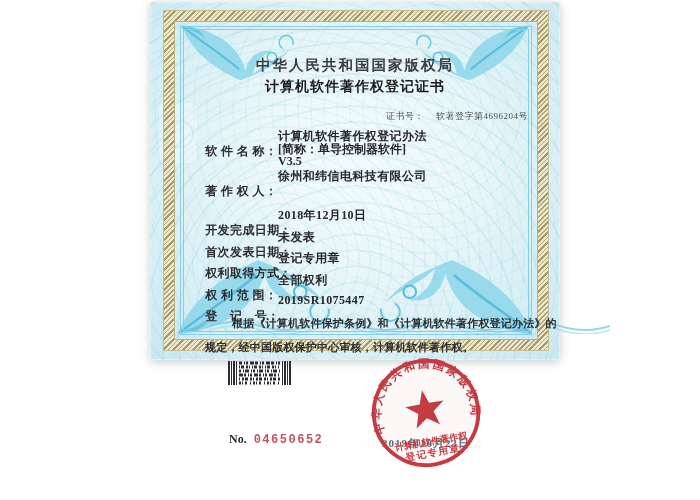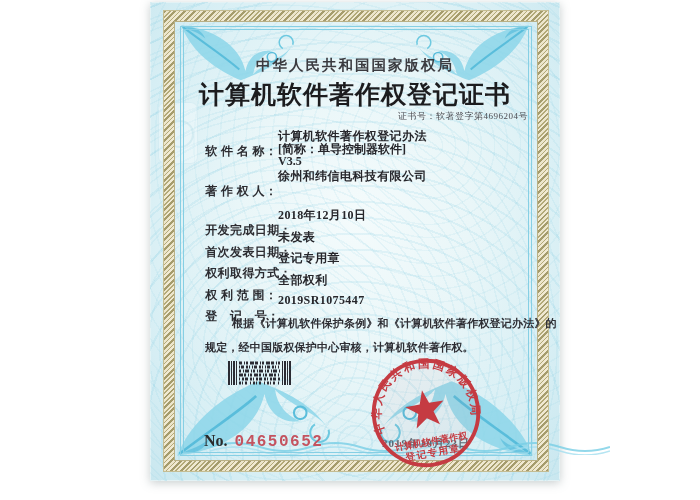--- a/index.html
+++ b/index.html
@@ -4,21 +4,21 @@
 <style>
   html,body{margin:0;padding:0;}
   body{
     width:700px;height:500px;position:relative;overflow:hidden;
     background:#ffffff;
     font-family:"Liberation Serif","DejaVu Serif",serif;
   }
   .stage{position:absolute;inset:0;}
   
   .paper{
-    position:absolute;left:150px;top:2px;width:410px;height:479px;
+    position:absolute;left:150px;top:2px;width:410px;height:358px;
     background:
       radial-gradient(ellipse at 50% 45%, #f4fbfc 0%, #e9f6f8 40%, #d6eef4 78%, #c9e7ef 100%);
     box-shadow:0 2px 9px rgba(110,125,130,.38), inset 0 0 0 1px #e3f2f5;
   }
   .guilloche{
     position:absolute;inset:0;pointer-events:none;
     background-image:
       repeating-radial-gradient(circle at 32% 72%, rgba(125,200,222,.12) 0 1.5px, transparent 1.5px 11px),
       repeating-radial-gradient(circle at 68% 30%, rgba(125,200,222,.10) 0 1.5px, transparent 1.5px 13px),
       repeating-radial-gradient(circle at 50% 92%, rgba(110,195,220,.14) 0 2px, transparent 2px 16px);
@@ -48,46 +48,46 @@
     content:"";position:absolute;left:8px;top:18px;width:24px;height:24px;border-radius:50%;
     border:2px solid rgba(170,215,228,.5);
   }
   
   .authority{
     position:absolute;left:0;right:0;top:54px;text-align:center;
     font-size:14.5px;font-weight:700;letter-spacing:2px;color:#3b3b40;white-space:nowrap;
   }
   .cert-title{
     position:absolute;left:0;right:0;top:76px;text-align:center;
-    font-size:25px;font-weight:700;letter-spacing:1px;color:#1c1c1e;white-space:nowrap;
+    font-size:14px;font-weight:700;letter-spacing:1px;color:#1c1c1e;white-space:nowrap;
   }
   .certno{
     position:absolute;right:32px;top:108px;font-size:9px;color:#4c4c52;
     letter-spacing:.5px;white-space:nowrap;
   }
-  .certno .lbl{margin-right:0;}
+  .certno .lbl{margin-right:12px;}
   .frow{position:absolute;left:28px;font-size:12px;font-weight:600;color:#2c2c31;
     letter-spacing:.4px;white-space:pre;}
   .frow .fvalue{position:absolute;left:100px;top:0;white-space:pre;color:#26262b;}
   .fextra{position:absolute;left:128px;font-size:12px;font-weight:600;color:#26262b;white-space:pre;}
   .stmt{position:absolute;font-size:11px;font-weight:600;color:#2d2d33;white-space:nowrap;letter-spacing:.2px;}
   .stmt.l1{left:82px;top:314px;}
   .stmt.l2{left:55px;top:338px;}
   
   .barcode{position:absolute;left:78px;top:358px;width:64px;height:26px;}
   
   .seal{
     position:absolute;left:218px;top:353px;width:116px;height:116px;
     transform:rotate(-10deg);z-index:6;
   }
   .issue-date{
     position:absolute;left:232px;top:434px;font-size:11px;font-weight:600;
     color:#5c6b76;letter-spacing:1px;white-space:nowrap;z-index:5;
   }
-  .serial{position:absolute;left:54px;top:430px;font-size:16px;white-space:nowrap;z-index:5;}
+  .serial{position:absolute;left:79px;top:430px;font-size:12px;white-space:nowrap;z-index:5;}
   .serial .no{font-weight:700;color:#2b2b2b;margin-right:7px;}
   .serial .num{
     font-family:"Liberation Mono","DejaVu Sans Mono",monospace;
     font-weight:700;color:#c4535f;letter-spacing:1.5px;
   }
   .content{position:absolute;inset:0;z-index:4;}
 </style>
 </head>
 <body>
 

